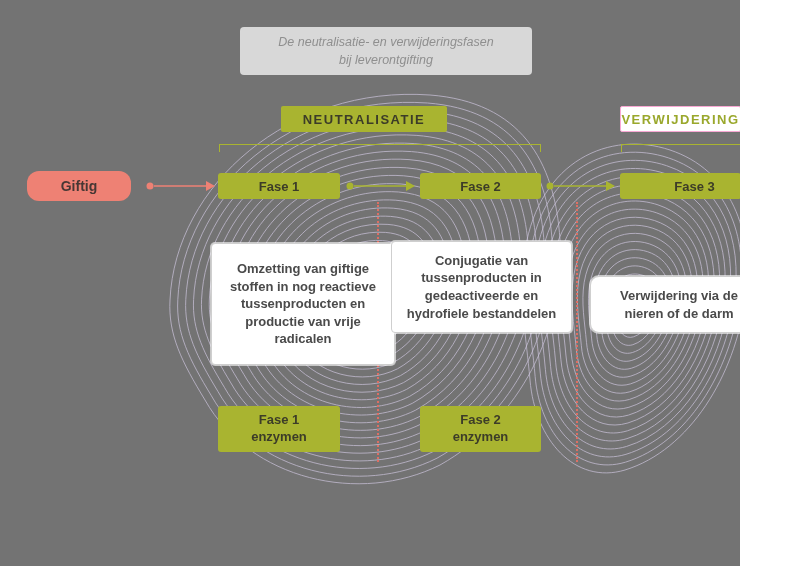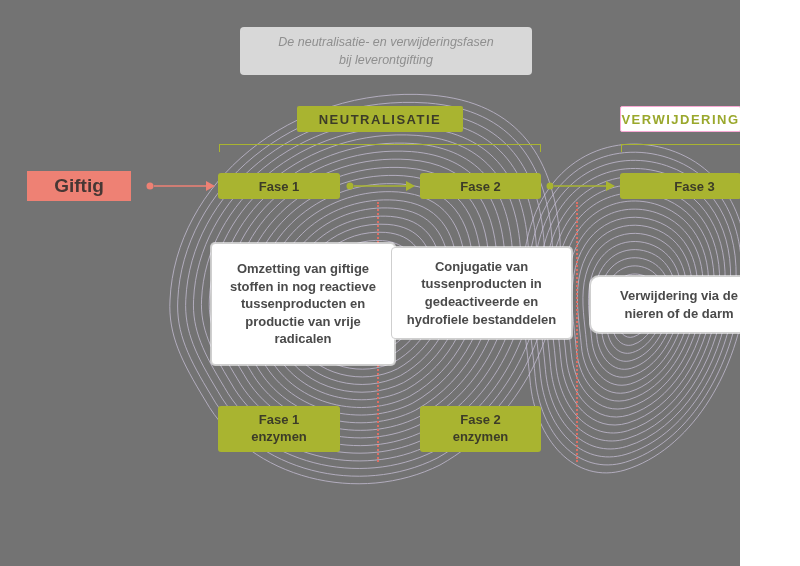--- a/index.html
+++ b/index.html
@@ -17,61 +17,61 @@
     background:#d8d8d8;border-radius:4px;z-index:2;
     display:flex;flex-direction:column;justify-content:center;align-items:center;
     color:#8f8f8f;font-style:italic;font-size:12.5px;line-height:1.45;
   }
   
   .hdr{
     z-index:2;display:flex;align-items:center;justify-content:center;
     font-weight:bold;font-size:13px;letter-spacing:1.5px;
   }
   .hdr-neutralisatie{
-    left:297px;top:106px;width:166px;height:26px;
+    left:281px;top:106px;width:166px;height:26px;
     background:#a9b430;color:#3c3c28;border-radius:2px;
   }
   .hdr-verwijdering{
     left:620px;top:106px;width:121px;height:26px;
     background:#ffffff;color:#9aa82c;border:1px solid #f9a8d4;border-radius:2px;
   }
   
   .bracket{
     z-index:2;height:8px;
     border-top:1.5px solid #a9b430;
     border-left:1.5px solid #a9b430;
     border-right:1.5px solid #a9b430;
   }
   .bracket-neutralisatie{left:219px;top:144px;width:322px;}
   .bracket-verwijdering{left:621px;top:144px;width:120px;}
   
   .giftig{
     left:27px;top:171px;width:104px;height:30px;
-    background:#ee8174;border-radius:0;z-index:2;
+    background:#ee8174;border-radius:12px;z-index:2;
     display:flex;align-items:center;justify-content:center;
-    font-weight:bold;font-size:19px;color:#463734;
+    font-weight:bold;font-size:14px;color:#463734;
   }
   
   .fase{
     z-index:2;background:#a9b430;border-radius:3px;
     display:flex;align-items:center;justify-content:center;
     font-weight:bold;font-size:13px;color:#3c3c28;
   }
   .fase1{left:218px;top:173px;width:122px;height:26px;}
   .fase2{left:420px;top:173px;width:121px;height:26px;}
   .fase3{left:620px;top:173px;width:121px;height:26px;padding-left:28px;}
   
   .desc{
     z-index:2;background:#ffffff;border:1px solid #cfcfcf;border-radius:4px;
     display:flex;align-items:center;justify-content:center;text-align:center;
     font-weight:bold;font-size:13px;color:#4a4a4a;line-height:1.35;
     padding:8px 12px;box-shadow:0 0 0 1px rgba(255,255,255,0.6);
   }
   .desc1{left:187px;top:243px;width:184px;height:122px;margin-left:24px;}
-  .desc2{left:391px;top:247px;width:181px;height:92px;}
+  .desc2{left:391px;top:241px;width:181px;height:92px;}
   .desc3{left:590px;top:276px;width:178px;height:57px;border-radius:9px;}
   
   .enzym{
     z-index:2;background:#a9b430;border-radius:3px;
     display:flex;flex-direction:column;align-items:center;justify-content:center;
     font-weight:bold;font-size:13px;color:#3c3c28;line-height:1.3;
   }
   .enzym1{left:218px;top:406px;width:122px;height:46px;}
   .enzym2{left:420px;top:406px;width:121px;height:46px;}
   

